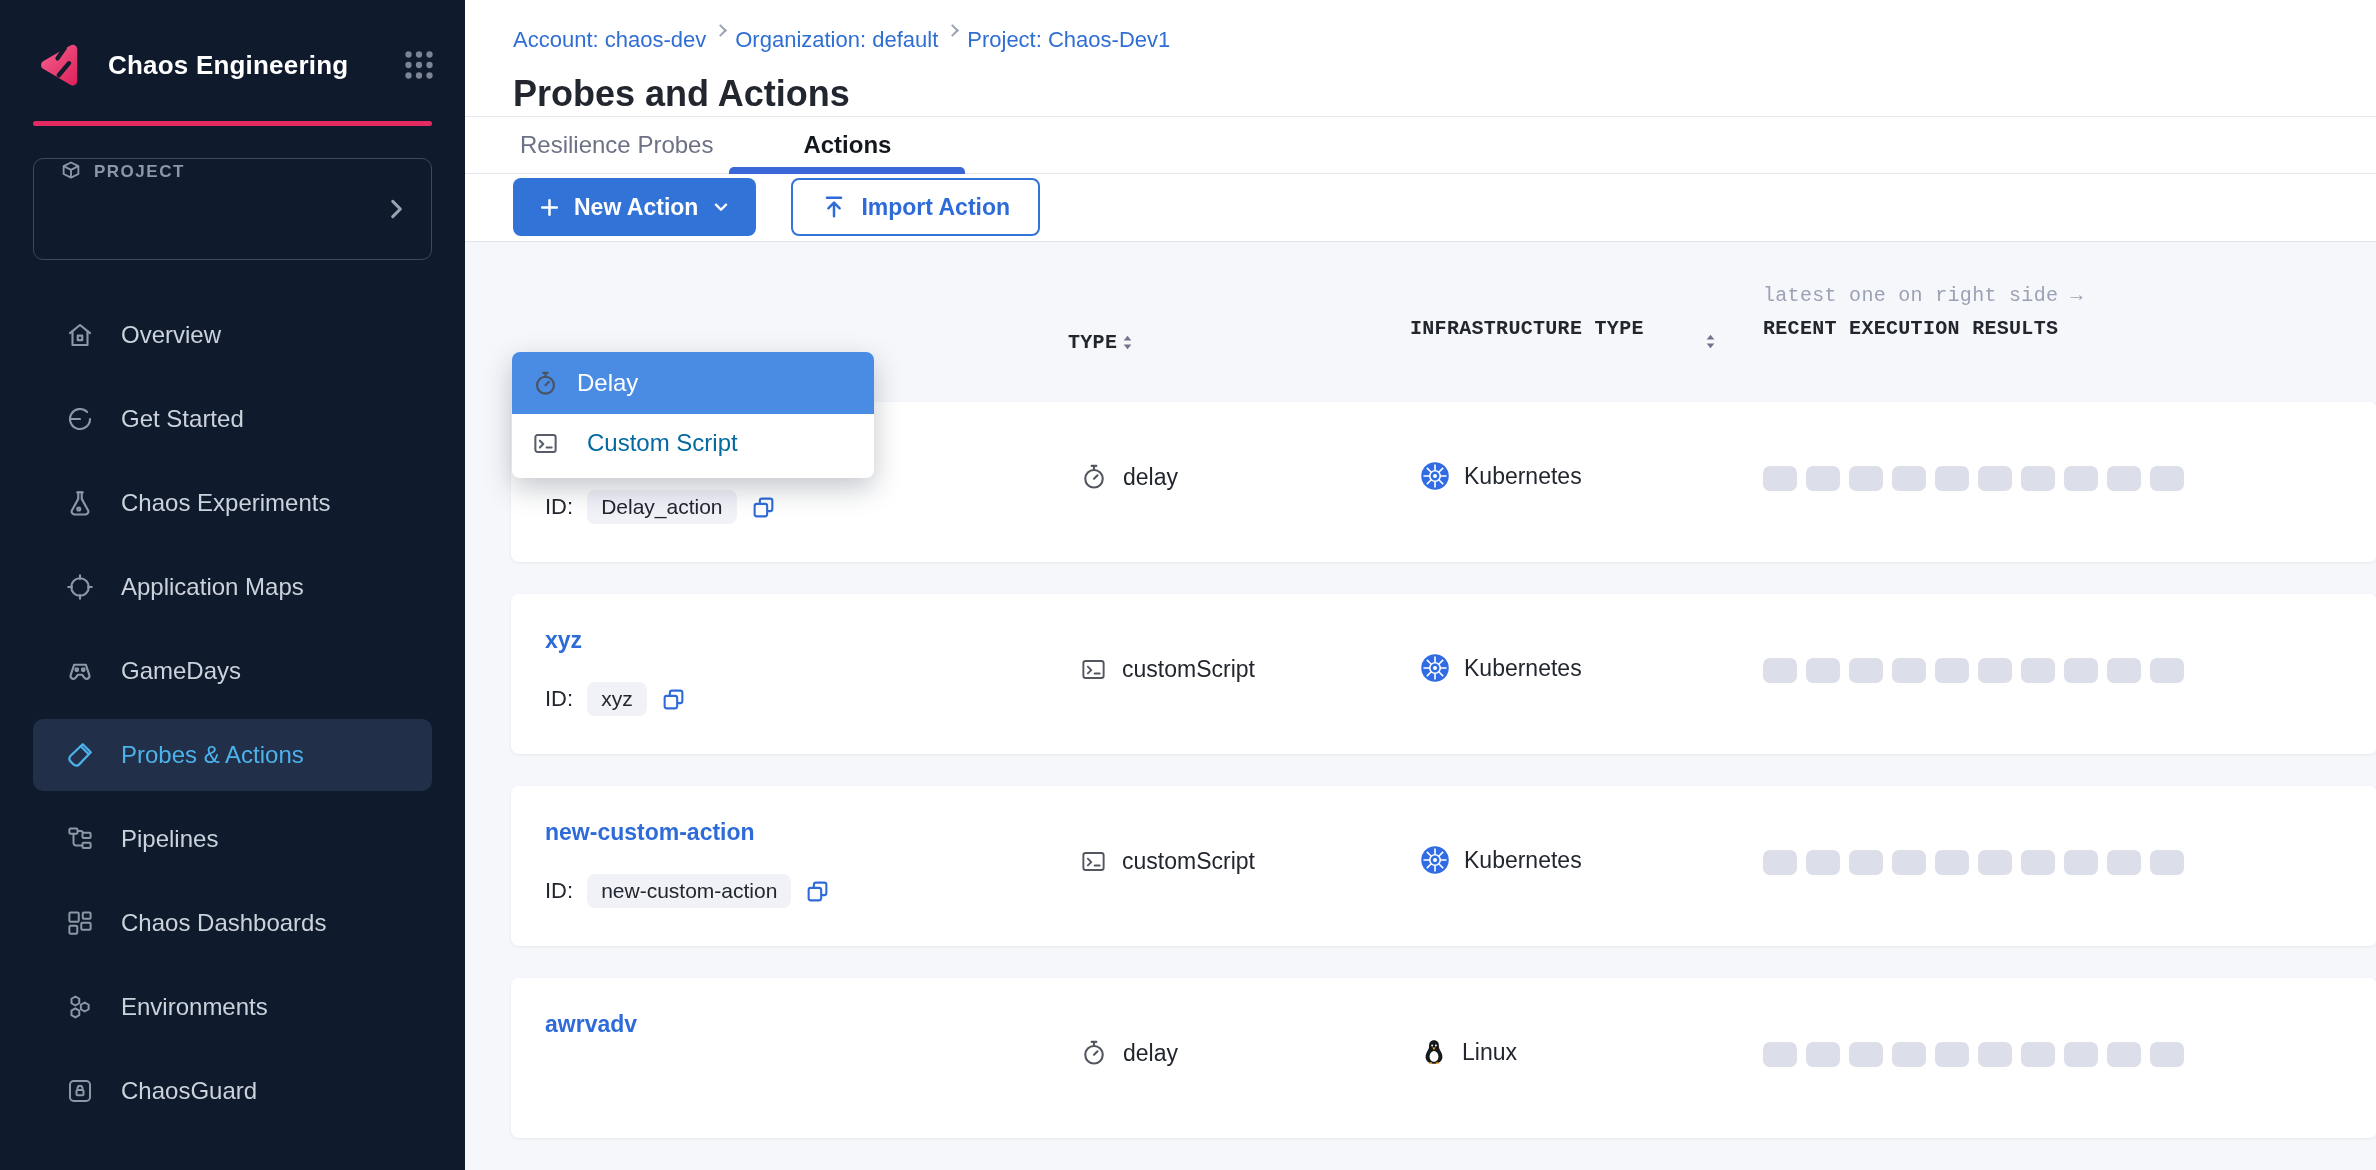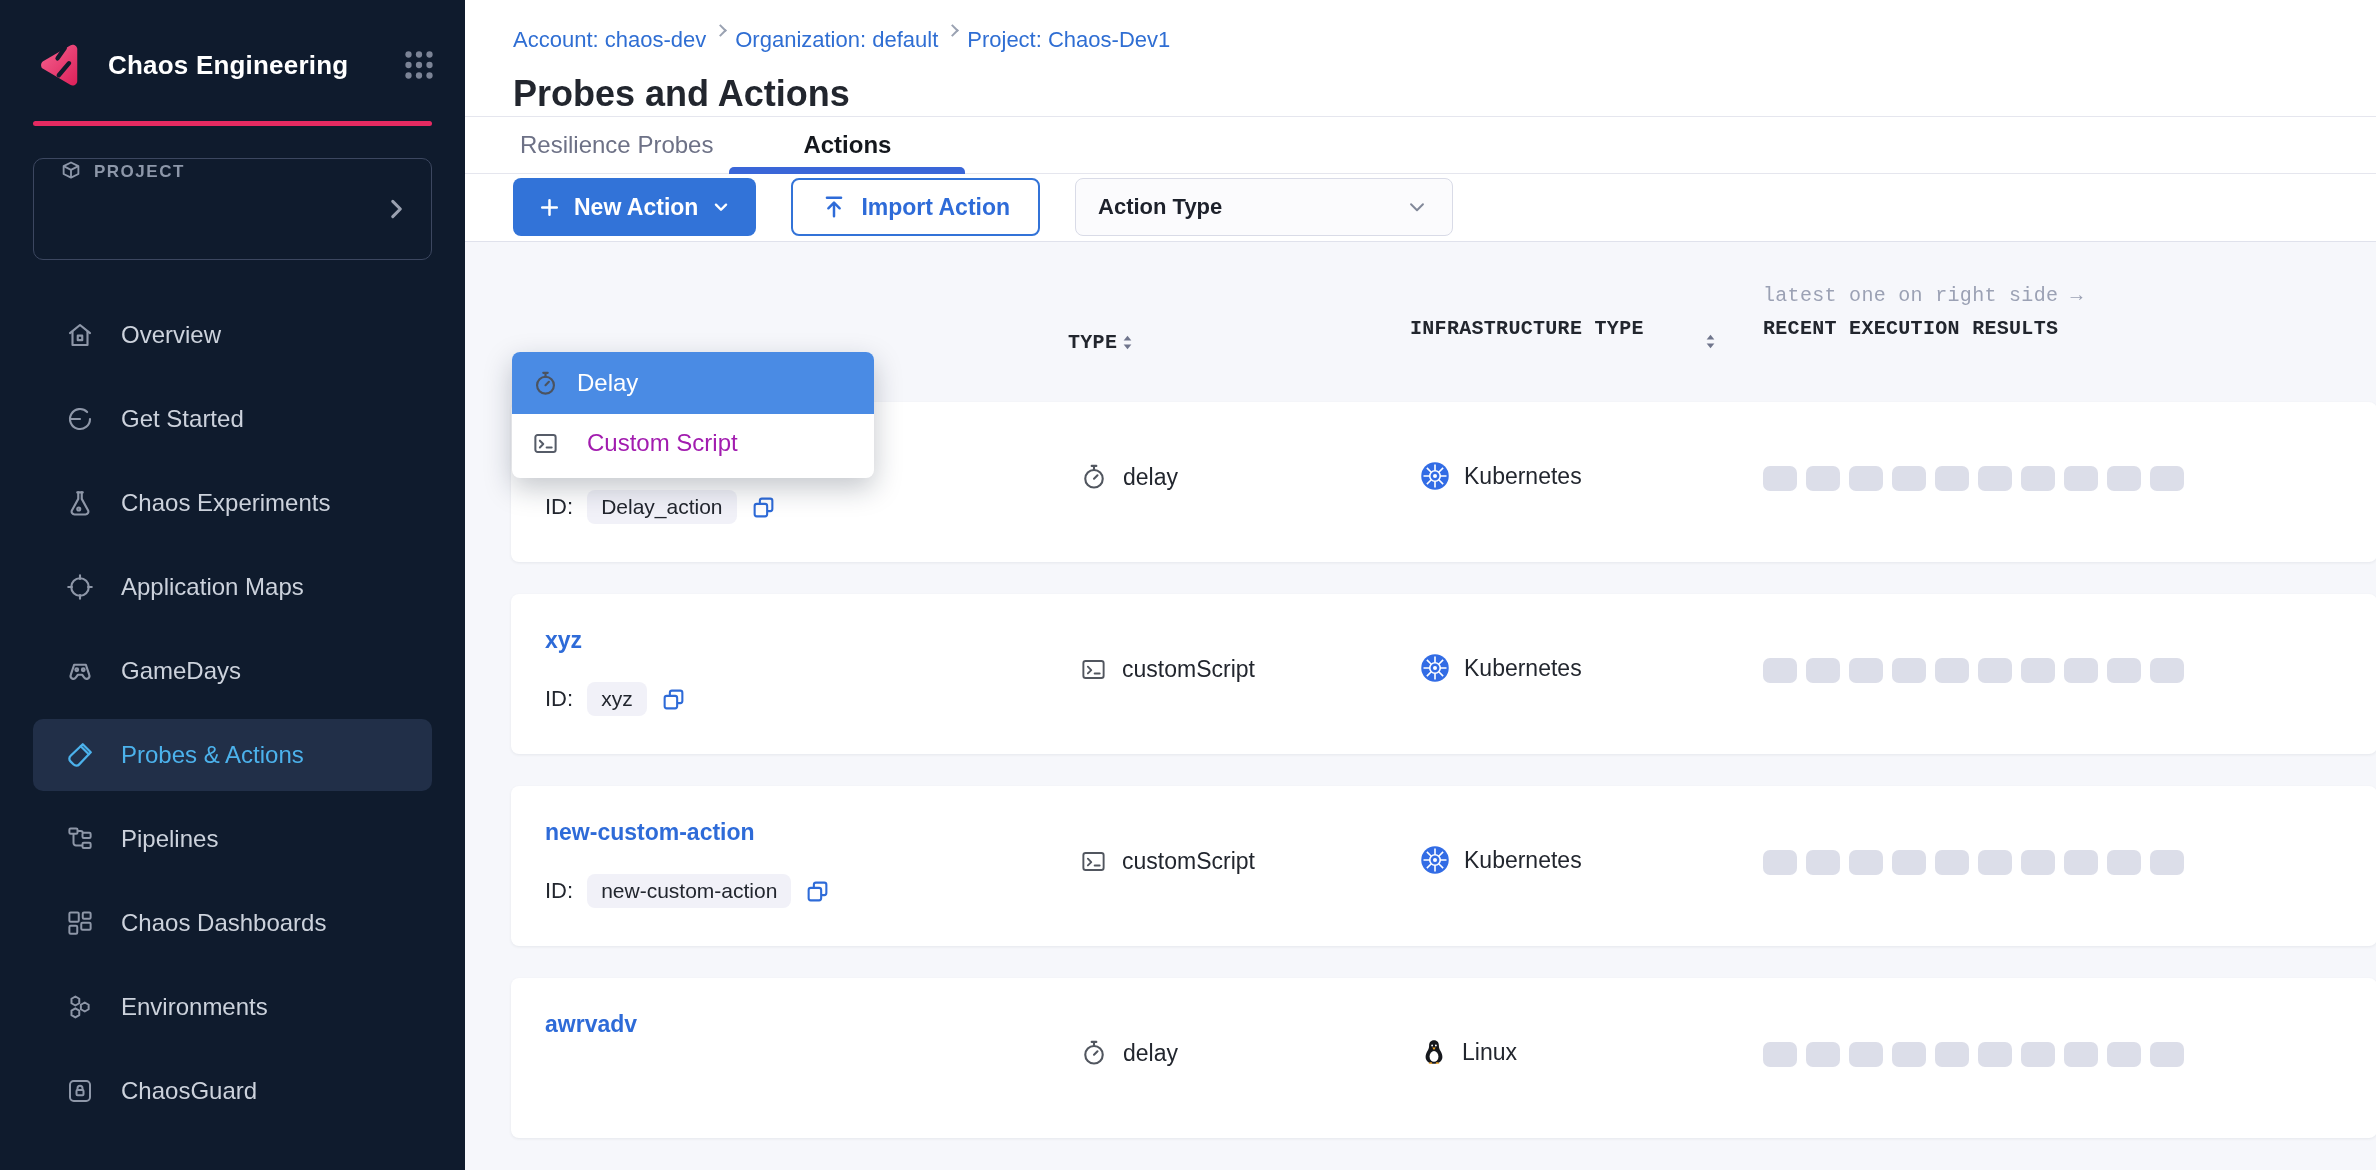--- a/index.html
+++ b/index.html
@@ -76,21 +76,21 @@
   .cell-infra { position:absolute; left:909px; top:56px; display:flex; align-items:center; gap:14px; height:36px; font-size:23px; color:#22262e; }
   .exec-row { position:absolute; left:1252px; top:64px; display:flex; gap:9px; }
   .exec-box { width:34px; height:25px; border-radius:7px; background:#dcdee9; }
   
   .dropdown {
     position:absolute; left:47px; top:352px; width:362px; background:#fff; border-radius:8px;
     box-shadow:0 10px 28px rgba(20,30,50,.25); z-index:40; padding-bottom:6px;
   }
   .dd-item { display:flex; align-items:center; gap:18px; padding:0 20px; font-size:24px; cursor:pointer; }
   .dd-item.highlight { height:62px; background:#4a8be4; color:#fff; border-radius:8px 8px 0 0; }
-  .dd-item.plain { height:58px; color:#a21caf;gap:28px; }
+  .dd-item.plain { height:58px; color:#0369a1;gap:28px; }
   .dd-icon { display:flex; }
   .dd-item.highlight .dd-icon { color:#4b5360; }
   .dd-item.plain .dd-icon { color:#565c68; }
   svg { display:block; }
 </style>
 </head>
 <body>
 
 <aside class="sidebar">
   <div class="logo-row">
@@ -279,28 +279,20 @@
     </div>
     <div class="btn btn-outline">
       <span>
         <svg viewBox="0 0 24 24" width="26" height="26" fill="none" stroke="#2e6bd8" stroke-width="2.3" stroke-linecap="round" stroke-linejoin="round">
           <path d="M5.5 3.5h13"></path>
             <path d="M12 20.5V8M6.8 13.2L12 8l5.2 5.2"></path>
         </svg>
       </span>
       <span>Import Action</span>
     </div>
-    <div class="select">
-      <span class="select-label">Action Type</span>
-      <span>
-        <svg viewBox="0 0 24 24" width="26" height="26" fill="none" stroke="#828899" stroke-width="1.8" stroke-linecap="round" stroke-linejoin="round">
-            <path d="M6.5 9.5L12 15l5.5-5.5"></path>
-          </svg>
-      </span>
-    </div>
   </div>
 
   <section class="table-area">
     <div class="table-head">
       <div class="th th-type">
         <span>TYPE</span>
         <span class="sort-icon">
           <svg viewBox="0 0 24 24" width="21" height="21" fill="#6f758c">
               <path d="M12 4.2l4.4 5.4H7.6z"></path>
               <path d="M12 19.8l-4.4-5.4h8.8z"></path>

